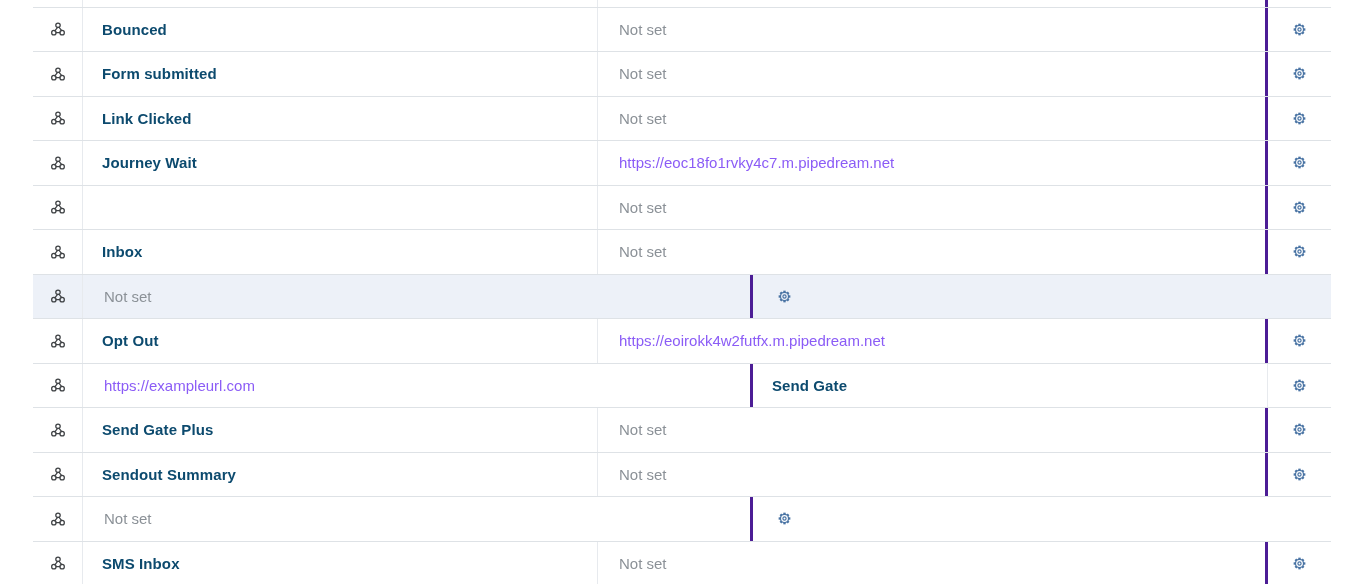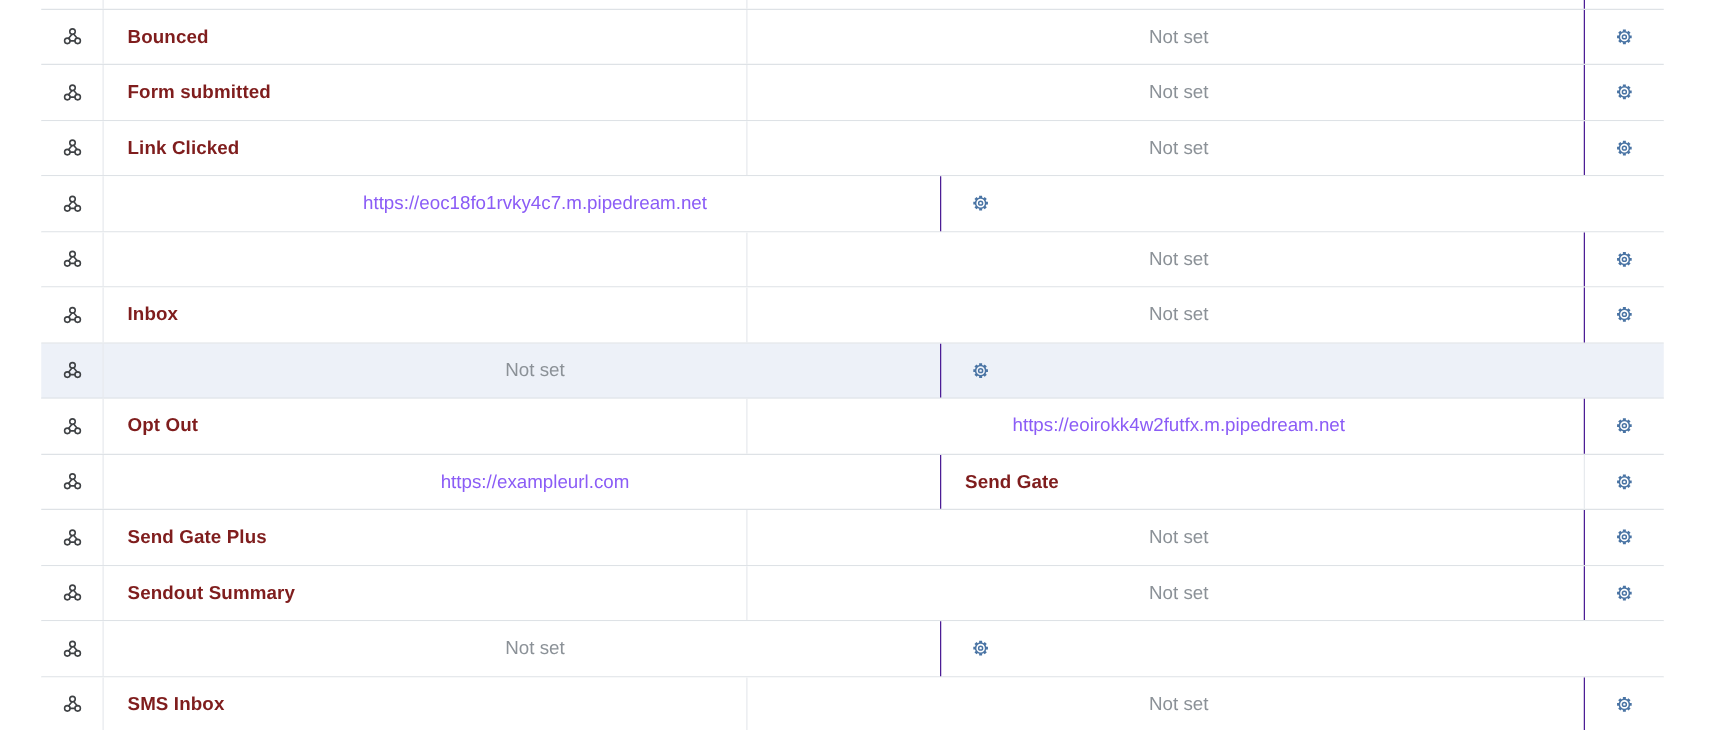--- a/index.html
+++ b/index.html
@@ -10,24 +10,24 @@
   .table{position:absolute;left:33px;top:0;width:1298px;}
   .row{
     display:flex;height:44.5px;box-sizing:border-box;
     border-bottom:1px solid #dee2e6;background:#ffffff;
   }
   .row.partial{height:7.5px;}
   .row.highlighted{background:#edf1f8;}
   .cell{box-sizing:border-box;display:flex;align-items:center;}
   .cell-icon{width:50px;justify-content:center;border-right:1px solid #e7eaee;}
   .cell-name{width:515px;padding-left:19px;border-right:1px solid #e7eaee;}
-  .cell-value{width:670px;padding-left:21px;border-right:1px solid #4c1d95;justify-content:center;}
+  .cell-value{width:670px;padding-left:21px;border-right:3px solid #4c1d95;}
   .cell-gear{width:63px;justify-content:center;}
   .name-link{
-    color:#7f1d1d;font-weight:bold;font-size:15px;text-decoration:none;
+    color:#0c4a6e;font-weight:bold;font-size:15px;text-decoration:none;
     cursor:pointer;letter-spacing:0.1px;
   }
   .value-text{font-size:15px;color:#8b5cf6;}
   .value-text.not-set{color:#8b9197;}
   .webhook-icon{color:#3f4245;display:block;}
   .gear-btn{
     display:flex;align-items:center;justify-content:center;
     width:24px;height:24px;cursor:pointer;background:none;border:none;padding:0;
   }
   .gear-icon{color:#4a74a4;display:block;}
@@ -160,20 +160,23 @@
     <div class="cell cell-icon">
       <svg class="webhook-icon" width="16" height="16" viewBox="0 0 24 24" fill="none" stroke="currentColor" stroke-width="1.9" stroke-linecap="round">
         <circle cx="12" cy="6.4" r="3.3"></circle>
         <circle cx="5.8" cy="17.5" r="3.3"></circle>
         <circle cx="18.2" cy="17.5" r="3.3"></circle>
         <line x1="11.4" y1="9.7" x2="7.2" y2="14.8"></line>
         <line x1="13.6" y1="9.5" x2="17.6" y2="14.4"></line>
         <line x1="9.1" y1="17.5" x2="14.9" y2="17.5"></line>
       </svg>
     </div>
+    <div class="cell cell-name">
+      <a class="name-link">Journey Wait</a>
+    </div>
     <div class="cell cell-value">
       <span class="value-text">https://eoc18fo1rvky4c7.m.pipedream.net</span>
     </div>
     <div class="cell cell-gear">
       <button class="gear-btn">
         <svg class="gear-icon" width="19" height="19" viewBox="0 0 24 24" fill="none" stroke="currentColor">
           <circle cx="12" cy="12" r="5.1" stroke-width="1.6"></circle>
           <circle cx="12" cy="12" r="2" stroke-width="1.5"></circle>
           <g stroke-width="3">
             <line x1="17.1" y1="12" x2="19.4" y2="12"></line>

